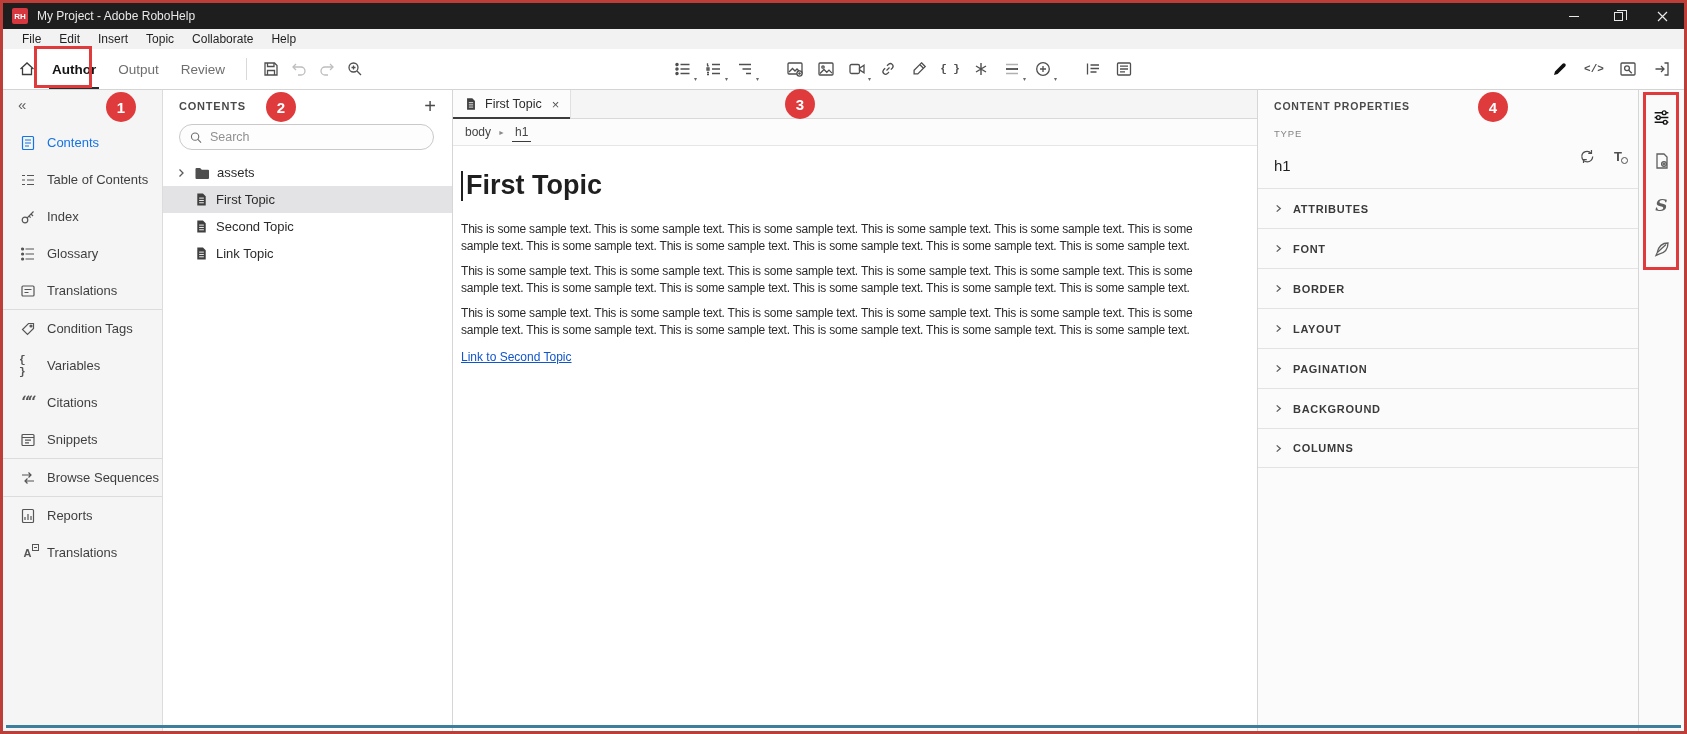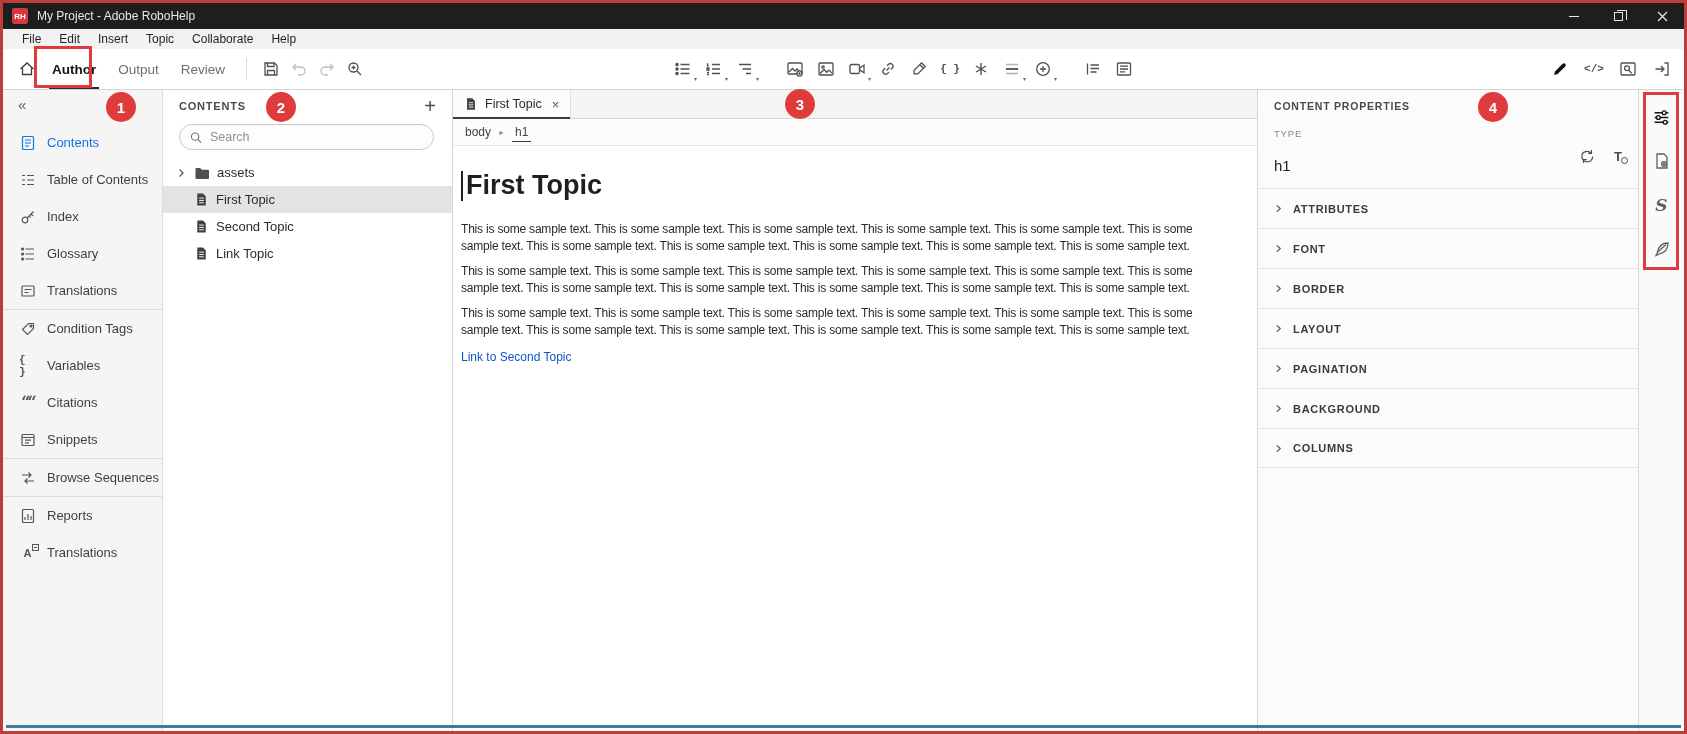--- a/index.html
+++ b/index.html
@@ -73,21 +73,21 @@
   .etab { display:flex; align-items:center; gap:7px; padding:0 11px; font-size:12.5px; color:#2b2b2b; background:#fcfcfc; border-right:1px solid #e0e0e0; position:relative; }
   .etab::after { content:""; position:absolute; left:0; right:0; bottom:-1px; height:2px; background:#3c3c3c; }
   .etab-close { color:#555; font-size:13px; margin-left:3px; }
   .breadcrumb { height:27px; display:flex; align-items:center; gap:7px; padding-left:12px; font-size:12px; color:#444; background:#fcfcfc; border-bottom:1px solid #e6e6e6; flex:0 0 auto; }
   .crumb-sep { font-size:7px; color:#8a8a8a; }
   .crumb-current { border-bottom:1px solid #3b3b3b; padding:2px 3px; }
   .content { padding:24px 40px 0 8px; }
   .doc-h1 { font-size:27px; font-weight:bold; color:#1f1f1f; margin-bottom:20px; display:flex; align-items:center; }
   .caret-bar { display:inline-block; width:2px; height:30px; background:#1f1f1f; margin-right:3px; }
   .doc-p { font-size:12px; letter-spacing:-0.2px; line-height:16.5px; color:#2a2a2a; margin-bottom:9px; }
-  .doc-link { display:inline-block; margin-top:0; font-size:12px; color:#1155cc; }
+  .doc-link { display:inline-block; margin-top:0; font-size:12px; color:#1155cc; text-decoration:underline; }
 
   
   .props { width:380px; background:#fbfbfb; display:flex; flex-direction:column; flex:0 0 auto; }
   .props-header { height:32px; display:flex; align-items:center; padding:0 16px; font-size:10.5px; font-weight:bold; letter-spacing:.8px; color:#4a4a4a; }
   .type-block { padding:6px 16px 14px; display:flex; }
   .type-left { display:flex; flex-direction:column; gap:18px; }
   .type-label { font-size:9.5px; letter-spacing:.8px; color:#858585; }
   .type-value { font-size:15px; color:#1f1f1f; }
   .type-actions { margin-left:auto; display:flex; align-items:center; gap:18px; color:#4f4f4f; padding-top:10px; }
   .type-glyph { font-size:13px; font-weight:bold; position:relative; }

